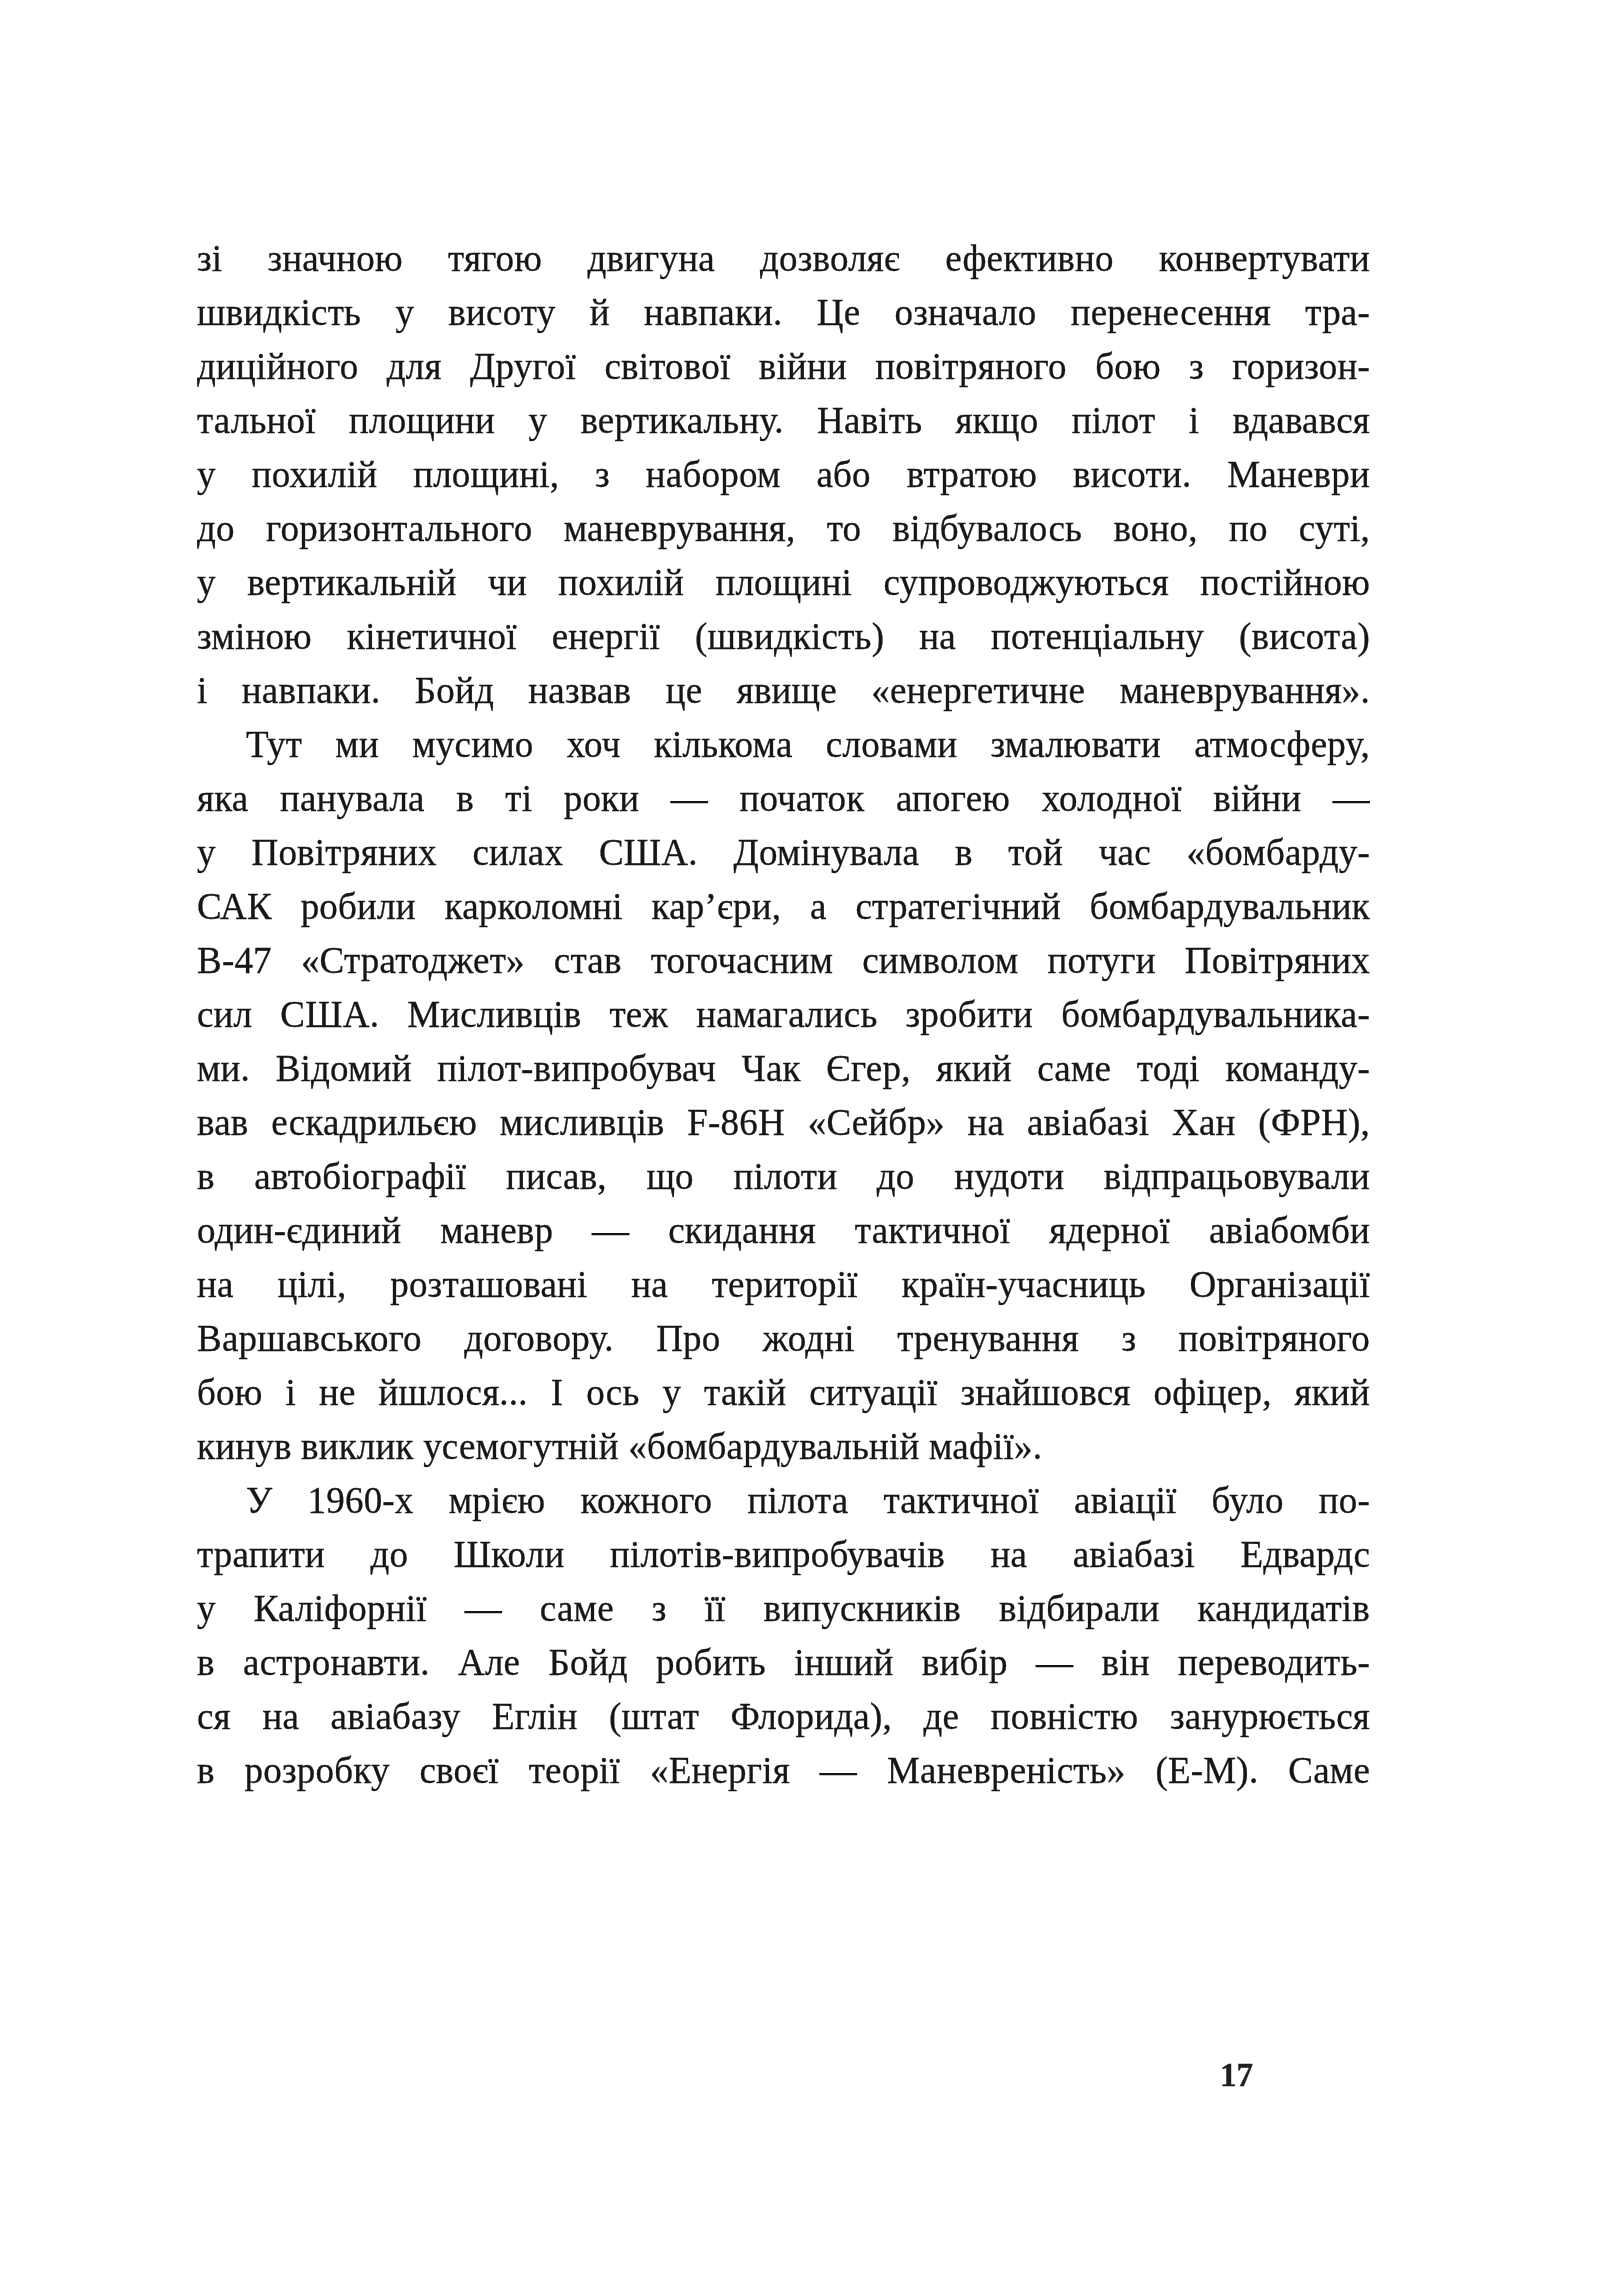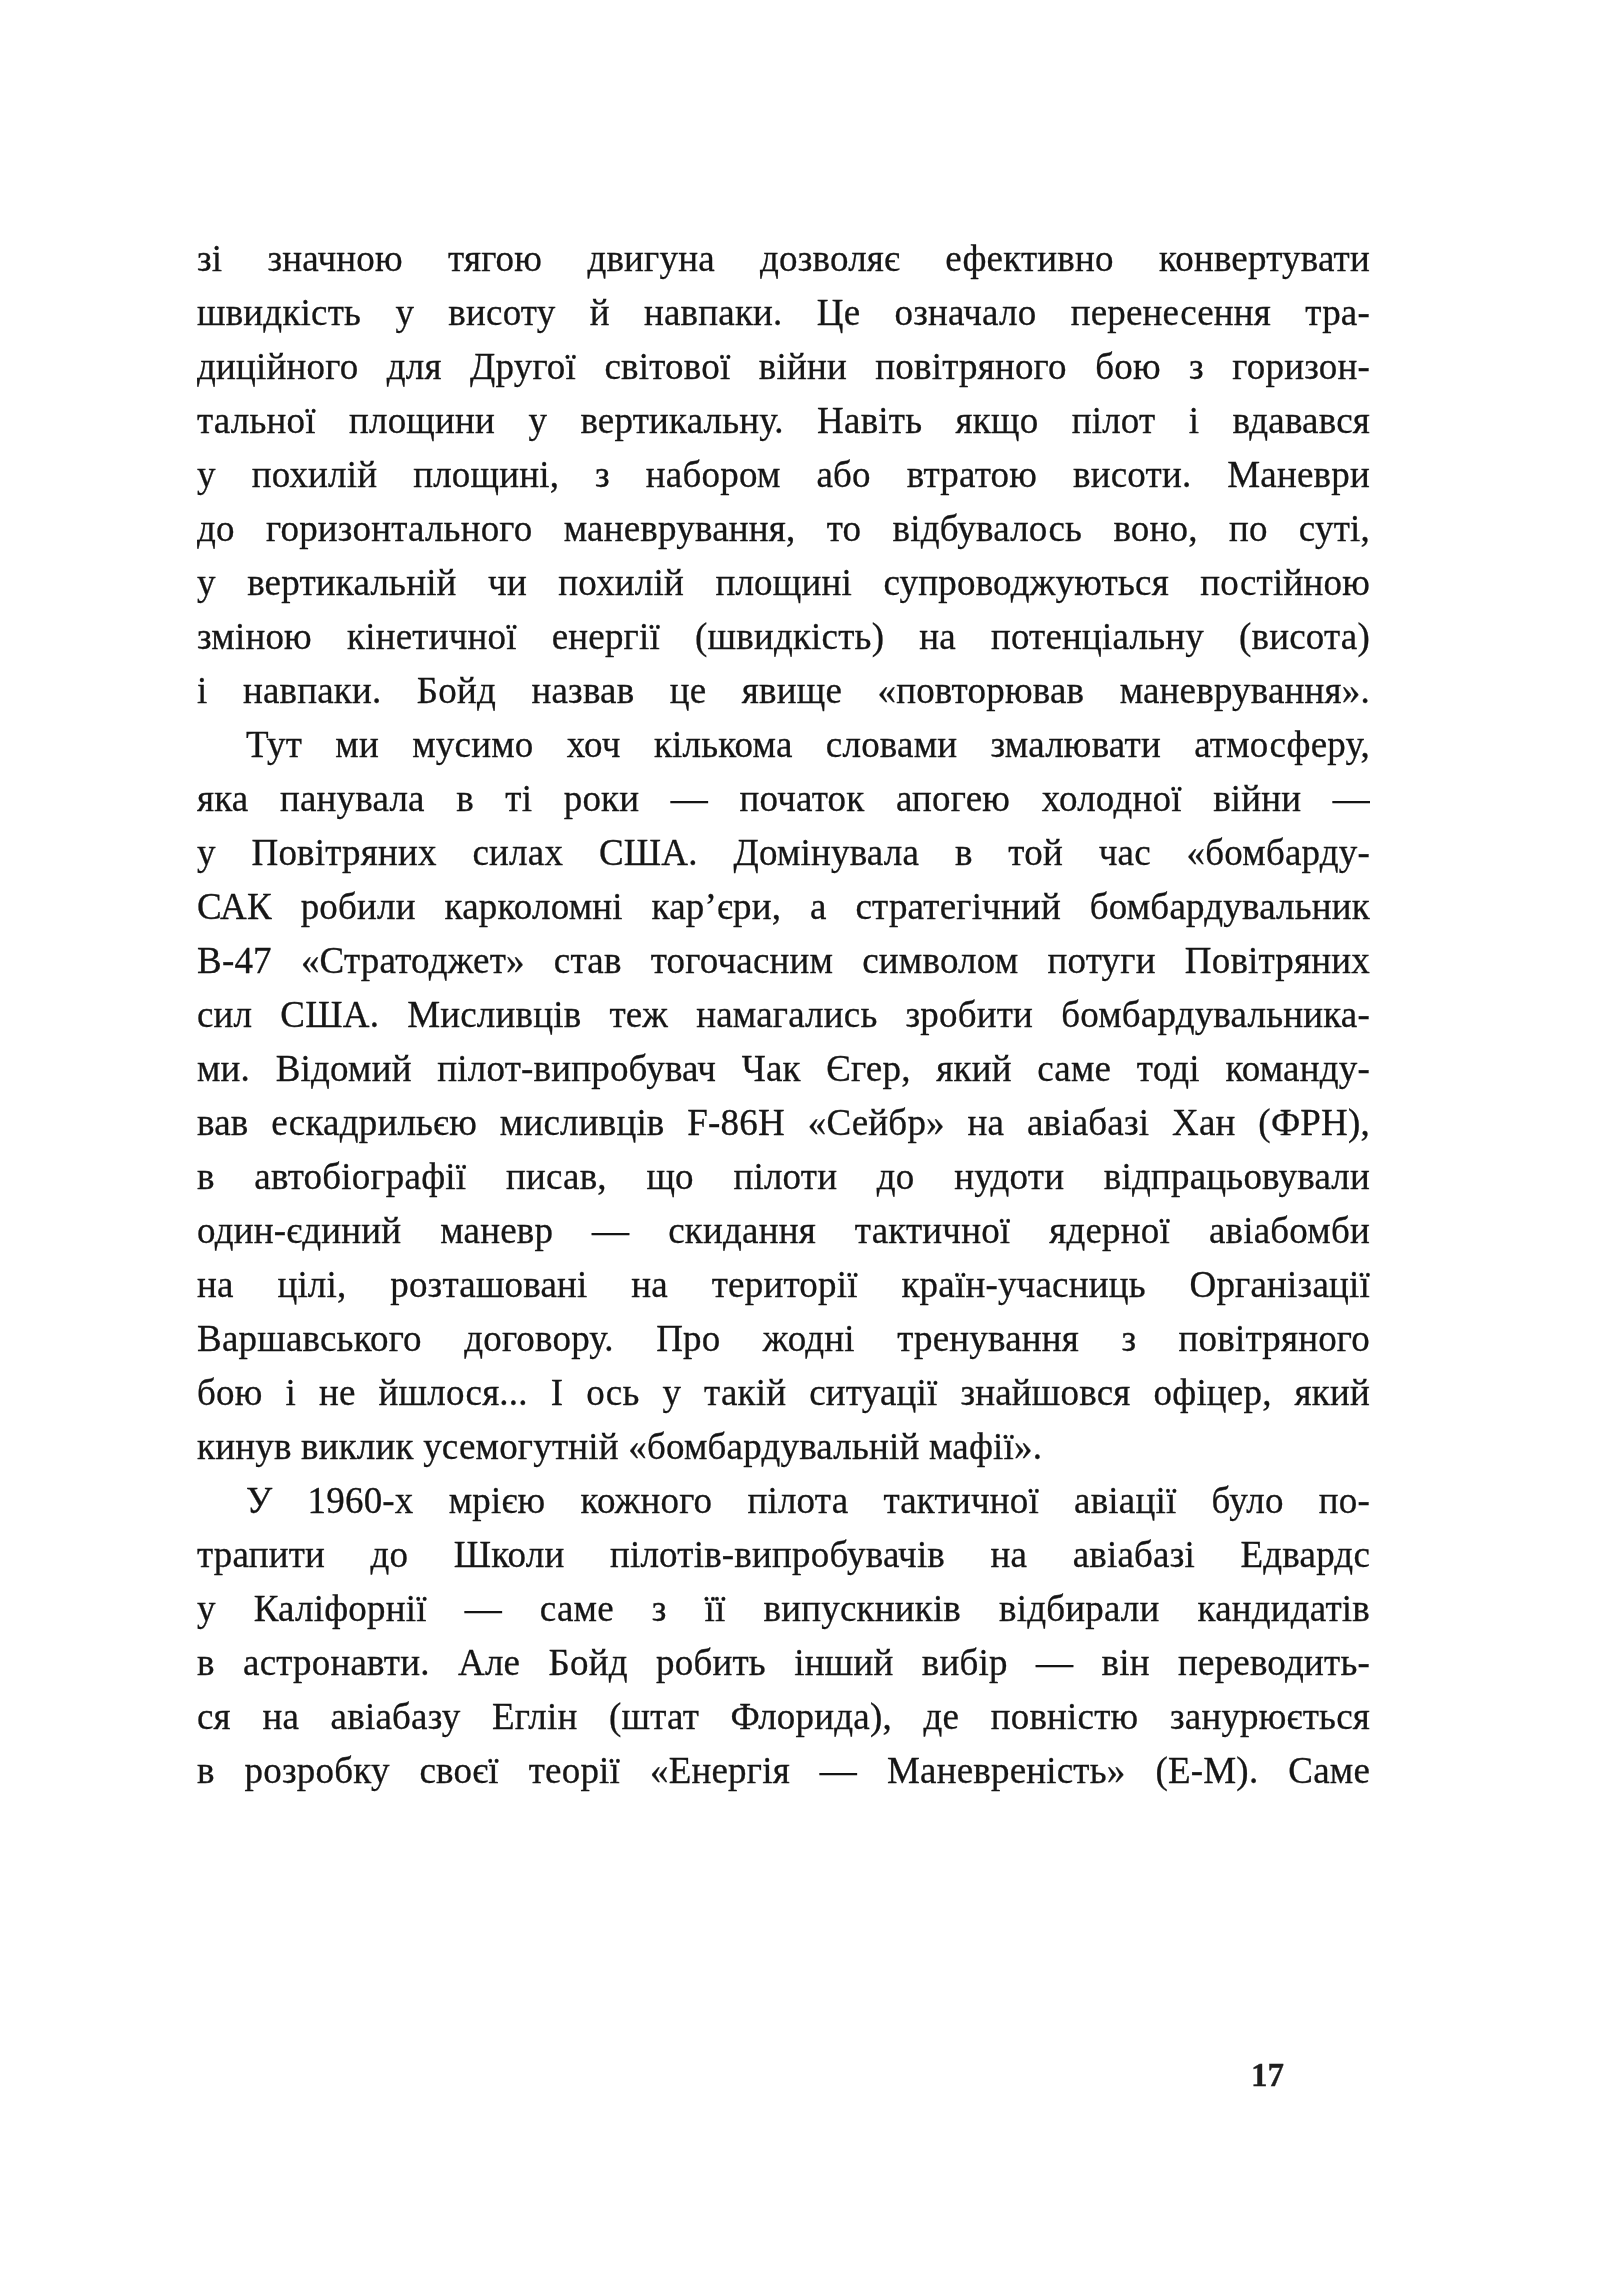--- a/index.html
+++ b/index.html
@@ -37,21 +37,21 @@
     -webkit-text-stroke: 0.3px;
   }
   .line.lastline {
     text-align-last: left;
   }
   .line.indent {
     text-indent: 49px;
   }
   .page-number {
     position: absolute;
-    left: 1227px;
+    left: 1196px;
     top: 2057px;
     width: 81px;
     text-align: center;
     font-size: 33px;
     font-weight: bold;
     color: #1f1f1f;
     -webkit-text-stroke: 0.3px;
   }
 </style>
 </head>
@@ -61,21 +61,21 @@
   <div class="text-block">
       <div class="paragraph">
         <div class="line">зі значною тягою двигуна дозволяє ефективно конвертувати</div>
         <div class="line">швидкість у висоту й навпаки. Це означало перенесення тра-</div>
         <div class="line">диційного для Другої світової війни повітряного бою з горизон-</div>
         <div class="line">тальної площини у вертикальну. Навіть якщо пілот і вдавався</div>
         <div class="line">у похилій площині, з набором або втратою висоти. Маневри</div>
         <div class="line">до горизонтального маневрування, то відбувалось воно, по суті,</div>
         <div class="line">у вертикальній чи похилій площині супроводжуються постійною</div>
         <div class="line">зміною кінетичної енергії (швидкість) на потенціальну (висота)</div>
-        <div class="line">і навпаки. Бойд назвав це явище «повторював маневрування».</div>
+        <div class="line">і навпаки. Бойд назвав це явище «енергетичне маневрування».</div>
       </div>
       <div class="paragraph">
         <div class="line indent">Тут ми мусимо хоч кількома словами змалювати атмосферу,</div>
         <div class="line">яка панувала в ті роки — початок апогею холодної війни —</div>
         <div class="line">у Повітряних силах США. Домінувала в той час «бомбарду-</div>
         <div class="line">САК робили карколомні кар’єри, а стратегічний бомбардувальник</div>
         <div class="line">В-47 «Стратоджет» став тогочасним символом потуги Повітряних</div>
         <div class="line">сил США. Мисливців теж намагались зробити бомбардувальника-</div>
         <div class="line">ми. Відомий пілот-випробувач Чак Єгер, який саме тоді команду-</div>
         <div class="line">вав ескадрильєю мисливців F-86H «Сейбр» на авіабазі Хан (ФРН),</div>

